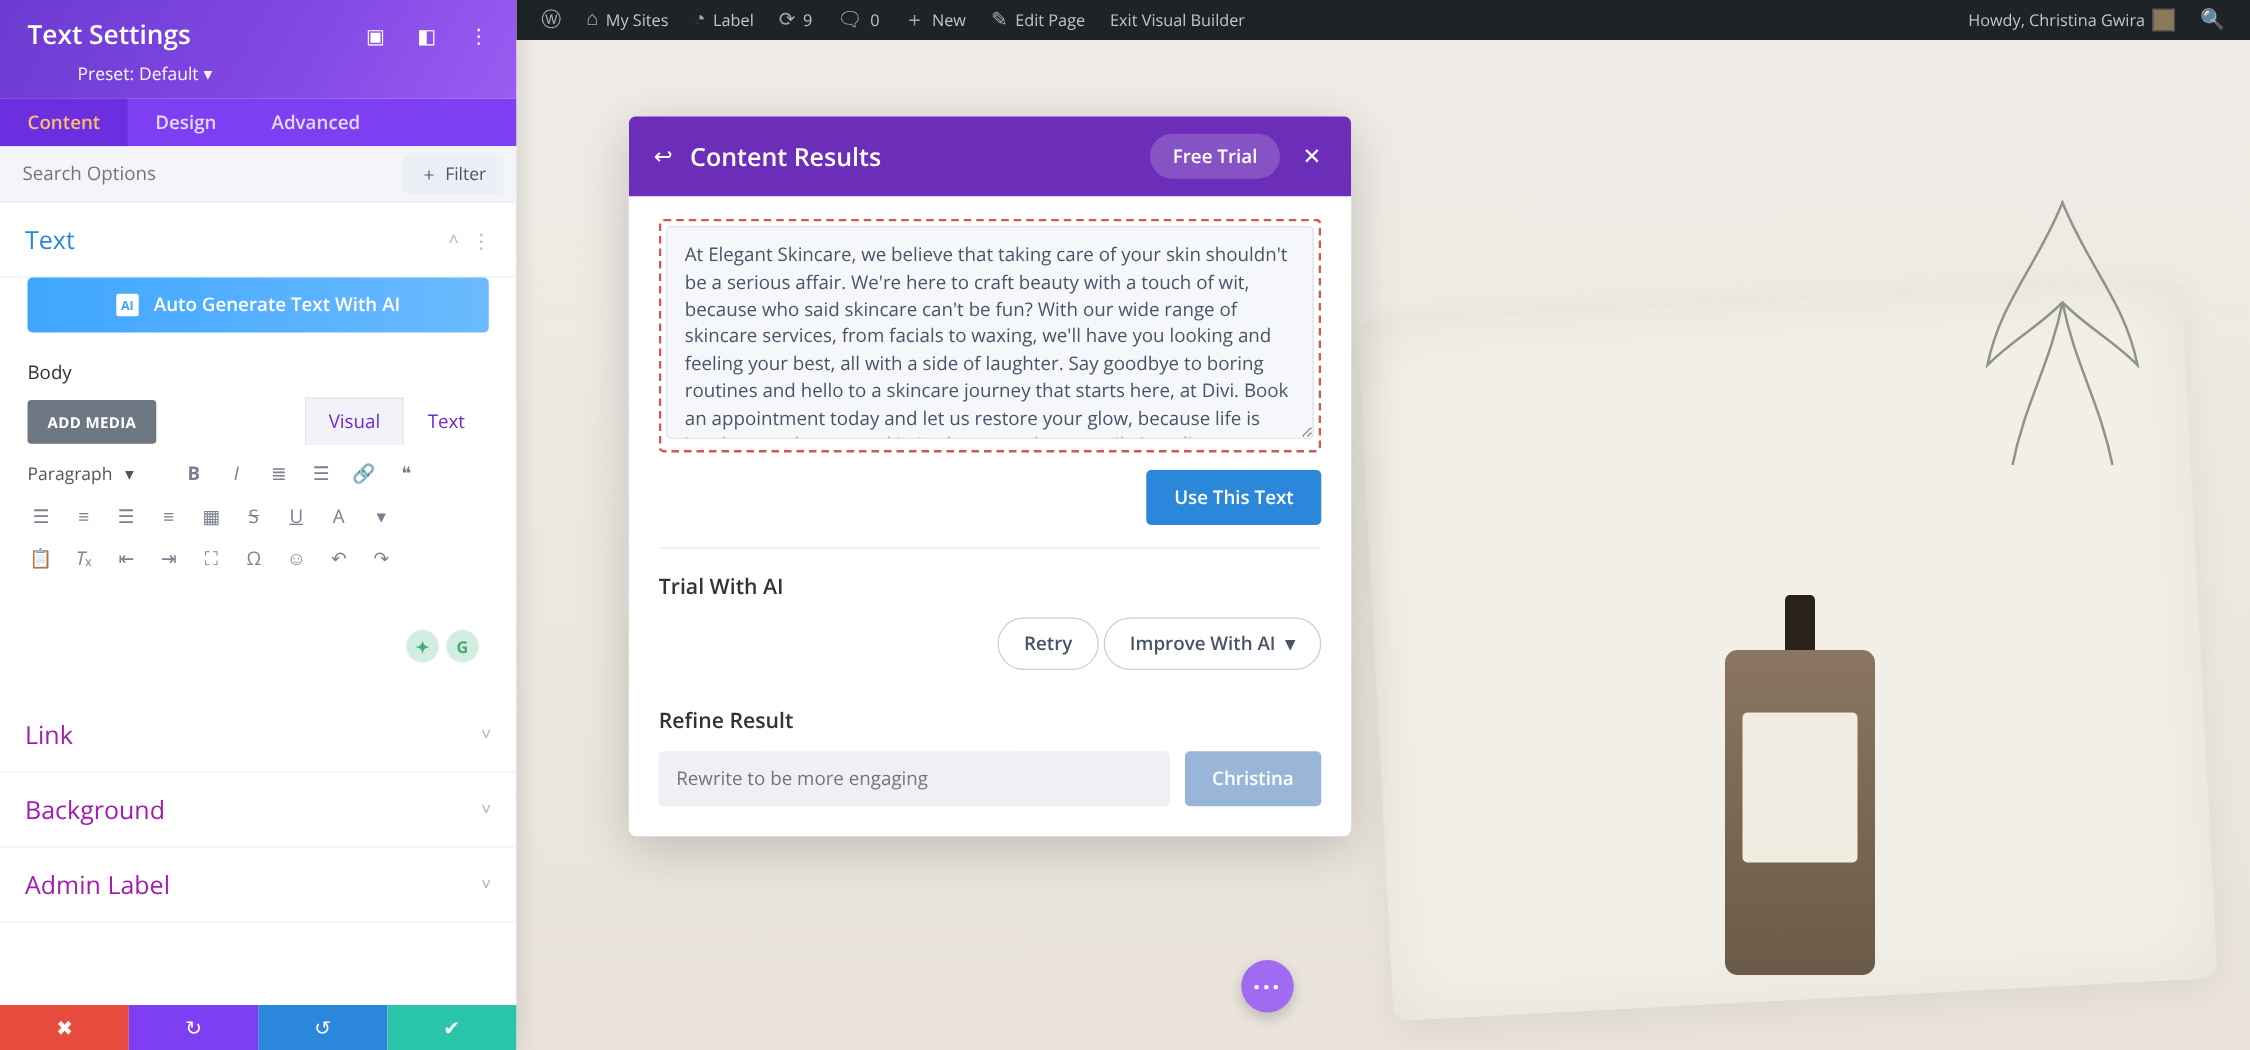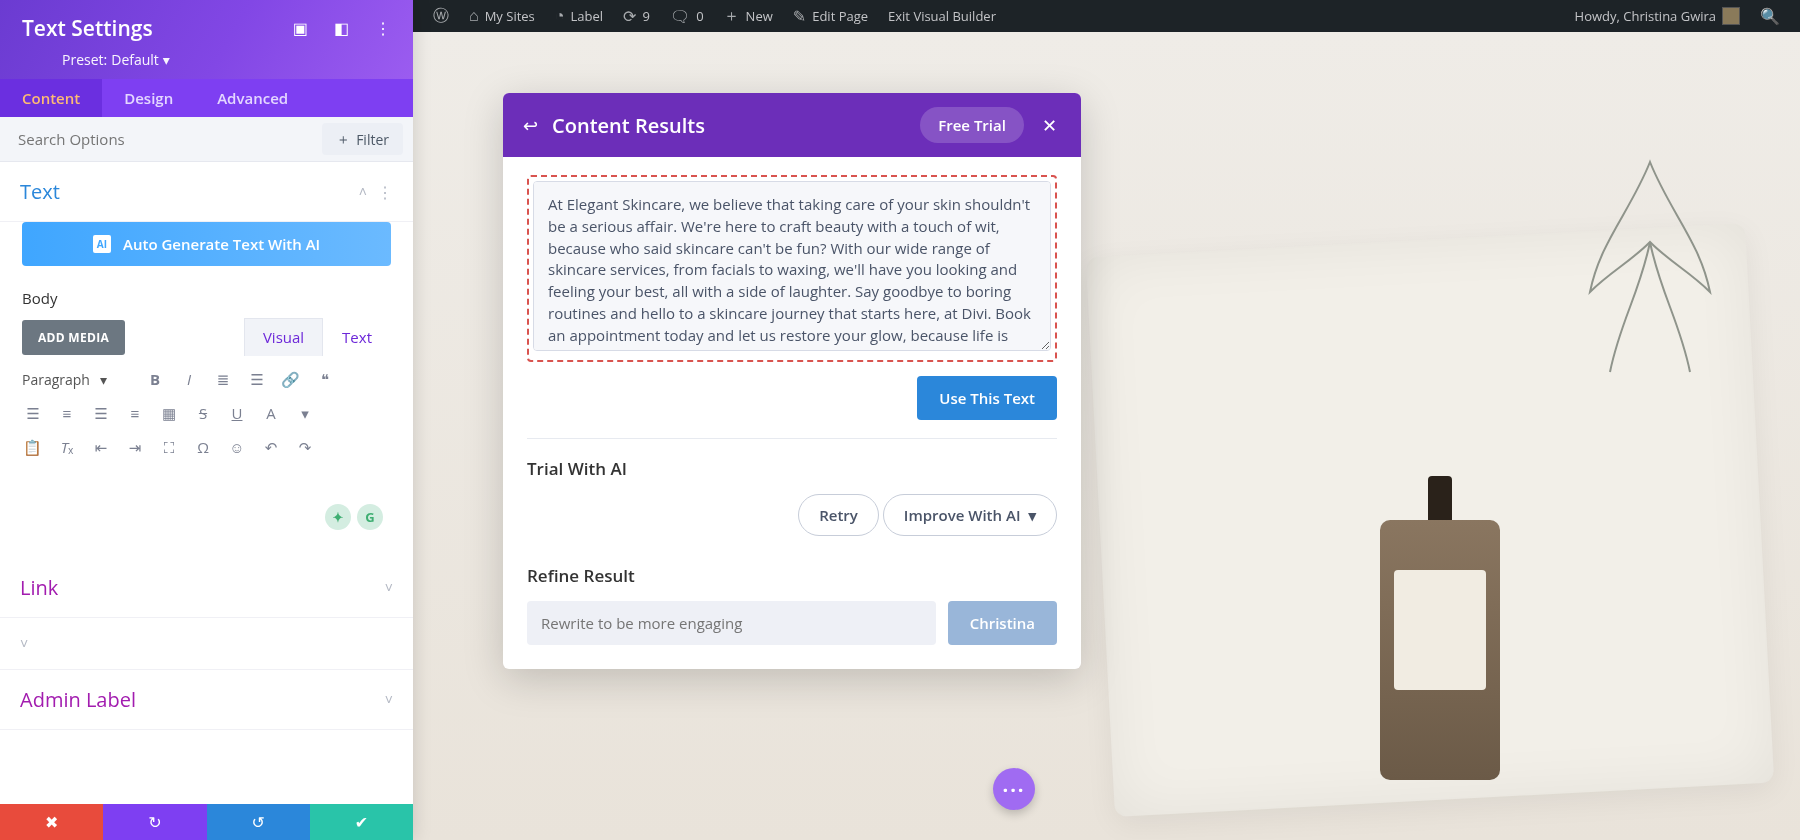--- a/index.html
+++ b/index.html
@@ -197,20 +197,21 @@
         <div class="ai">✦</div>
         <div class="ai">G</div>
       </div>
     </div>
 
     <div class="section-head">
       <span class="title">Link</span>
       <span class="chev">˅</span>
     </div>
     <div class="section-head">
+      <span class="title">Background</span>
       <span class="chev">˅</span>
     </div>
     <div class="section-head">
       <span class="title">Admin Label</span>
       <span class="chev">˅</span>
     </div>
   </div>
 
   <div class="panel-footer">
     <div class="fbtn cancel">✖</div>

